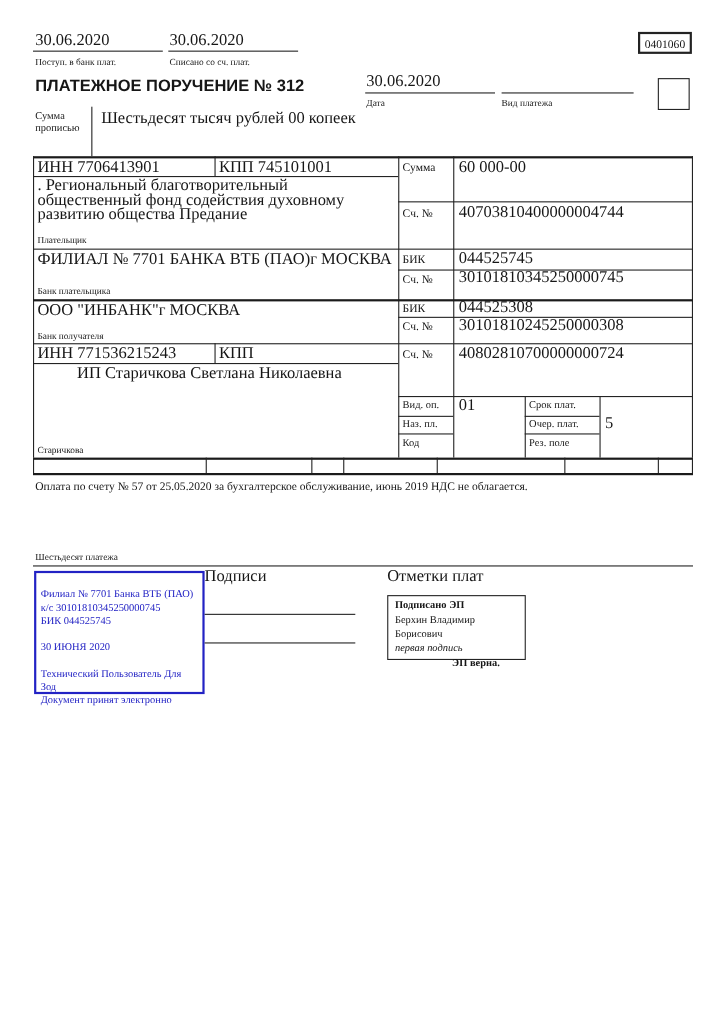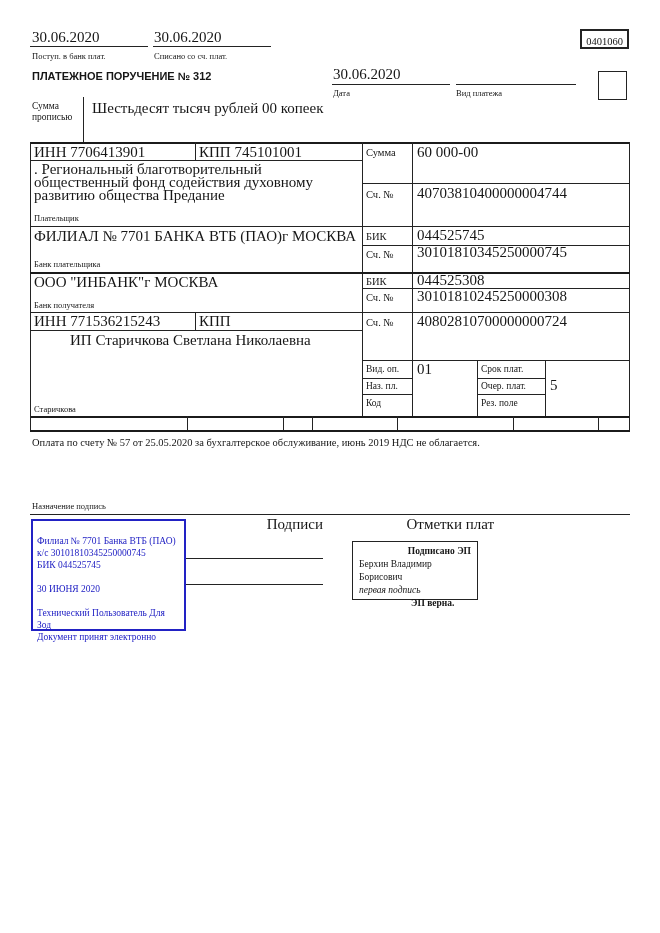--- a/index.html
+++ b/index.html
@@ -13,38 +13,38 @@
   .hl  { position: absolute; background: #232323; height: 1px; }
   .hl2 { position: absolute; background: #1b1b1b; height: 2px; }
   .vl  { position: absolute; background: #232323; width: 1px; }
   .t11 { font-size: 15px; line-height: 13px; }
   .t10 { font-size: 10.5px; line-height: 13px; }
   .t9  { font-size: 9.5px;  line-height: 11px; }
   .lbl { font-size: 8.5px;  line-height: 10px; }
   .pre { white-space: pre-line; }
   .title {
     font-family: "Liberation Sans", sans-serif;
-    font-weight: bold; font-size: 11px;
+    font-weight: bold; font-size: 15px;
   }
   .box { position: absolute; border: 1.5px solid #232323; }
   .codebox {
     position: absolute; border: 2px solid #232323;
     display: flex; align-items: center; justify-content: center;
     font-size: 10.5px;
   }
   .stamp {
     position: absolute; border: 2px solid #2222c4; color: #2222c4;
     font-size: 9.5px; line-height: 12px; padding: 2px 4px;
     white-space: pre-line;
   }
   .marksbox {
     position: absolute; border: 1px solid #232323;
     font-size: 9.5px; line-height: 13px; padding: 3px 6px;
   }
-  .center { text-align: right; }
+  .center { text-align: left; }
   .b { font-weight: bold; }
   .i { font-style: italic; }
 </style>
 </head>
 <body>
 
 <div class="abs t11" style="left:32px; top:31px;">30.06.2020</div>
 <div class="hl" style="left:30px; top:46px; width:118px;"></div>
 <div class="abs lbl" style="left:32px; top:51px;">Поступ. в банк плат.</div>
 
@@ -141,21 +141,21 @@
 <div class="abs t11" style="left:417px; top:363px;">01</div>
 <div class="abs t9" style="left:481px; top:364px;">Срок плат.</div>
 <div class="abs t9" style="left:366px; top:381px;">Наз. пл.</div>
 <div class="abs t9" style="left:481px; top:381px;">Очер. плат.</div>
 <div class="abs t11" style="left:550px; top:379px;">5</div>
 <div class="abs t9" style="left:366px; top:398px;">Код</div>
 <div class="abs t9" style="left:481px; top:398px;">Рез. поле</div>
 <div class="abs lbl" style="left:34px; top:404px;">Старичкова</div>
 
 <div class="abs t10" style="left:32px; top:436px;">Оплата по счету № 57 от 25.05.2020 за бухгалтерское обслуживание, июнь 2019 НДС не облагается.</div>
-<div class="abs lbl" style="left:32px; top:501px;">Назначение подпись</div>
+<div class="abs lbl" style="left:32px; top:501px;">Шестьдесят платежа</div>
 <div class="hl" style="left:30px; top:514px; width:600px;"></div>
 
 <div class="stamp" style="left:31px; top:519px; width:155px; height:112px;">
   <span class="pre">Филиал № 7701 Банка ВТБ (ПАО)
 к/с 30101810345250000745
 БИК 044525745
 
 30 ИЮНЯ 2020
 
 Технический Пользователь Для

